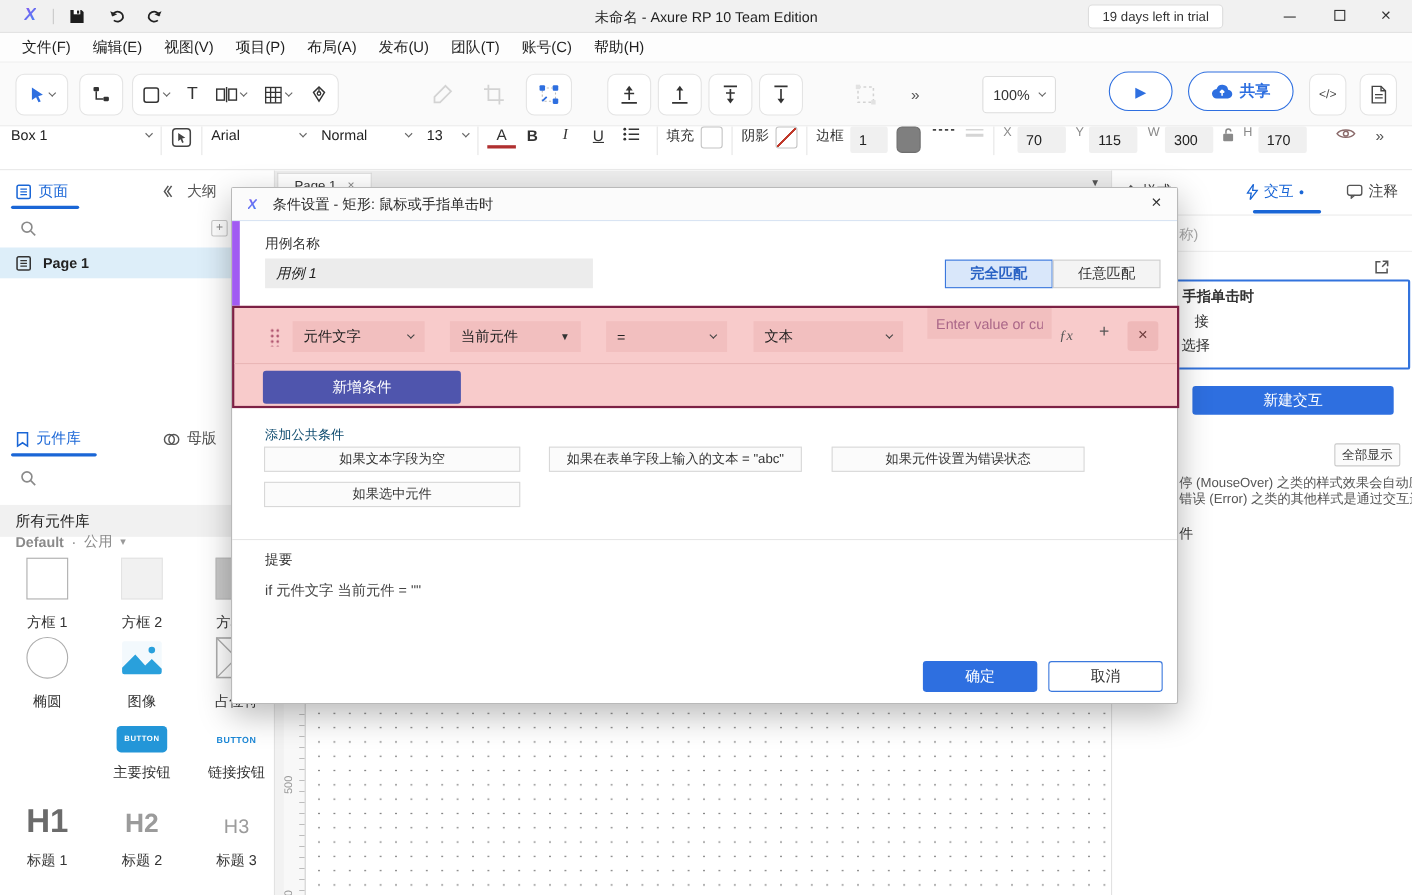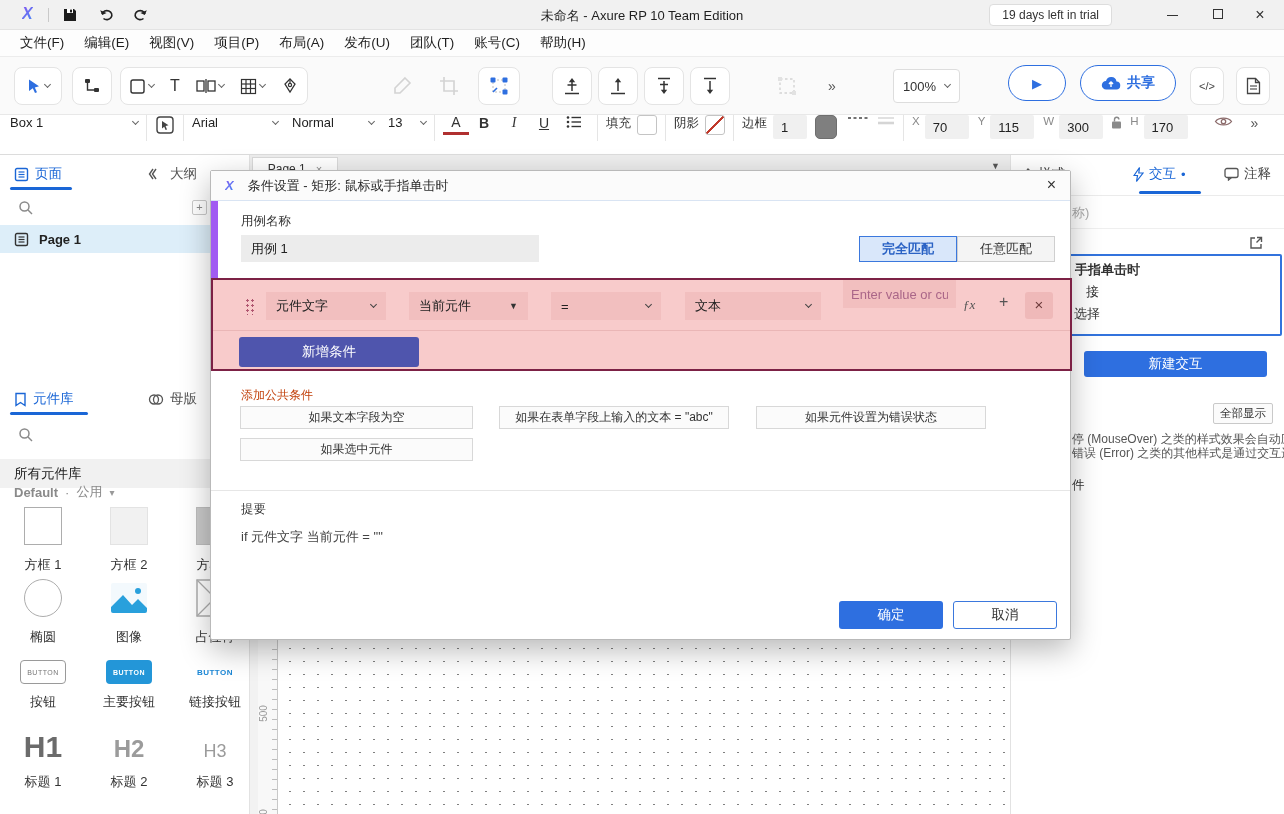--- a/index.html
+++ b/index.html
@@ -76,37 +76,37 @@
   .int-box { position:absolute; left:10px; top:99px; width:261px; height:82px; border:2px solid #3273dd; border-radius:2px; background:#fff; }
   .new-int-btn { position:absolute; left:73px; top:196px; width:183px; height:26px; background:#2e6fe0; color:#fff; font-size:13.5px; border:none; border-radius:3px; display:flex; align-items:center; justify-content:center; }
   .show-all-btn { position:absolute; left:202px; top:248px; width:60px; height:21px; background:#fbfbfb; border:1px solid #c9c9c9; border-radius:2px; font-size:11.5px; color:#333; display:flex; align-items:center; justify-content:center; }
   .help-line { position:absolute; left:61px; font-size:12px; color:#555; white-space:nowrap; }
 
   
   .dialog { position:absolute; left:210px; top:15px; width:861px; height:470px; background:#fff; border:1px solid #b9b9b9; border-radius:2px; box-shadow:0 10px 30px rgba(0,0,0,.28); }
   .dlg-header { position:absolute; left:0; top:0; width:100%; height:30px; background:#fbfbfb; border-bottom:1px solid #d9e4f3; display:flex; align-items:center; padding:0 14px; gap:14px; }
   .dlg-title { font-size:13px; color:#2b2b2b; }
   .accent-strip { position:absolute; left:0; top:30px; width:7px; height:77px; background:#a15bf2; }
-  .case-input { position:absolute; left:30px; top:64px; width:298px; height:27px; background:#ececec; border:none; outline:none; font-size:13px; color:#222; padding:0 10px; font-family:"Liberation Sans",sans-serif; }
+  .case-input { position:absolute; left:30px; top:64px; width:298px; height:27px; background:#ececec; border:none; outline:none; font-size:13px; color:#222; padding:0 10px; font-family:"Liberation Sans",sans-serif;font-style:italic; }
   .seg-btn { position:absolute; top:65px; width:98px; height:26px; font-size:13px; display:flex; align-items:center; justify-content:center; }
   .seg-btn.on { background:#d9e7fa; border:1px solid #3b78dd; color:#2a62c4; font-weight:bold; }
   .seg-btn.off { background:#f4f4f4; border:1px solid #cfcfcf; color:#333; }
   .cond-section { position:absolute; left:0; top:107px; width:861px; height:93px; background:#f8cbcb; border:2px solid #7c2145; }
   .cond-select { position:absolute; top:12px; height:28px; background:#f2bfbf; display:flex; align-items:center; justify-content:space-between; padding:0 10px; font-size:13px; color:#222; }
   .cond-input { position:absolute; top:0; height:28px; background:#f2bfbf; border:none; outline:none; font-size:13px; padding:0 8px; color:#a21caf; font-family:Liberation Sans, sans-serif; }
   .cond-input::placeholder { color:#a68; }
   .drag-dots { position:absolute; left:32px; top:18px; width:9px; height:17px;
      background-image:radial-gradient(circle, #b05670 1.2px, transparent 1.4px); background-size:5px 5px; }
   .add-cond-btn { position:absolute; left:26px; top:57px; width:180px; height:30px; background:#4f55ad; color:#fff; font-size:13.5px; border:none; border-radius:3px; display:flex; align-items:center; justify-content:center; }
   .common-btn { position:absolute; height:23px; background:#fbfbfb; border:1px solid #d8d8d8; font-size:12px; color:#333; display:flex; align-items:center; justify-content:center; }
   .dlg-ok { position:absolute; left:628px; top:430px; width:104px; height:28px; background:#2e6fe0; border:none; border-radius:3px; color:#fff; font-size:13.5px; }
   .dlg-cancel { position:absolute; left:742px; top:430px; width:104px; height:28px; background:#fff; border:1px solid #3b78dd; border-radius:3px; color:#333; font-size:13.5px; }
 
   .icon-svg { display:block; }
-  .gray-label { color:#c2410c; }
+  .gray-label { color:#0c4a6e; }
 </style>
 </head>
 <body>
 
 <div class="app">
 
   <div class="titlebar">
     <span class="a logo-x" style="left:22px; top:5px;">X</span>
     <span class="a tb-sep" style="left:48px; top:8px;"></span>
     <span class="a" style="left:62px; top:7px;">
@@ -459,24 +459,20 @@
         <span class="wprev-box">
           <svg class="icon-svg" width="38" height="38" viewBox="0 0 38 38">
               <rect x="1" y="1" width="36" height="36" fill="none" stroke="#adadad" stroke-width="1.5"></rect>
               <line x1="1" y1="1" x2="37" y2="37" stroke="#adadad" stroke-width="1.2"></line>
               <line x1="37" y1="1" x2="1" y2="37" stroke="#adadad" stroke-width="1.2"></line>
             </svg>
         </span>
         <div class="wlabel" style="margin-top:7px;">占位符</div>
       </div>
 
-      <div class="wcell" style="left:0; top:505px;">
-        <span style="display:inline-flex; align-items:center; justify-content:center; width:46px; height:24px; border:1px solid #9a9a9a; border-radius:4px; font-size:7px; letter-spacing:.5px; color:#777;">BUTTON</span>
-        <div class="wlabel" style="margin-top:9px;">按钮</div>
-      </div>
       <div class="wcell" style="left:86px; top:505px;">
         <span style="display:inline-flex; align-items:center; justify-content:center; width:46px; height:24px; background:#2396d8; border-radius:4px; font-size:7px; letter-spacing:.5px; color:#fff; font-weight:bold;">BUTTON</span>
         <div class="wlabel" style="margin-top:9px;">主要按钮</div>
       </div>
       <div class="wcell" style="left:172px; top:505px;">
         <span style="display:inline-flex; align-items:center; justify-content:center; width:46px; height:24px; font-size:8px; letter-spacing:.5px; color:#1b87d6; font-weight:bold;">BUTTON</span>
         <div class="wlabel" style="margin-top:9px;">链接按钮</div>
       </div>
 
       <div class="wcell" style="left:0; top:572px;">

